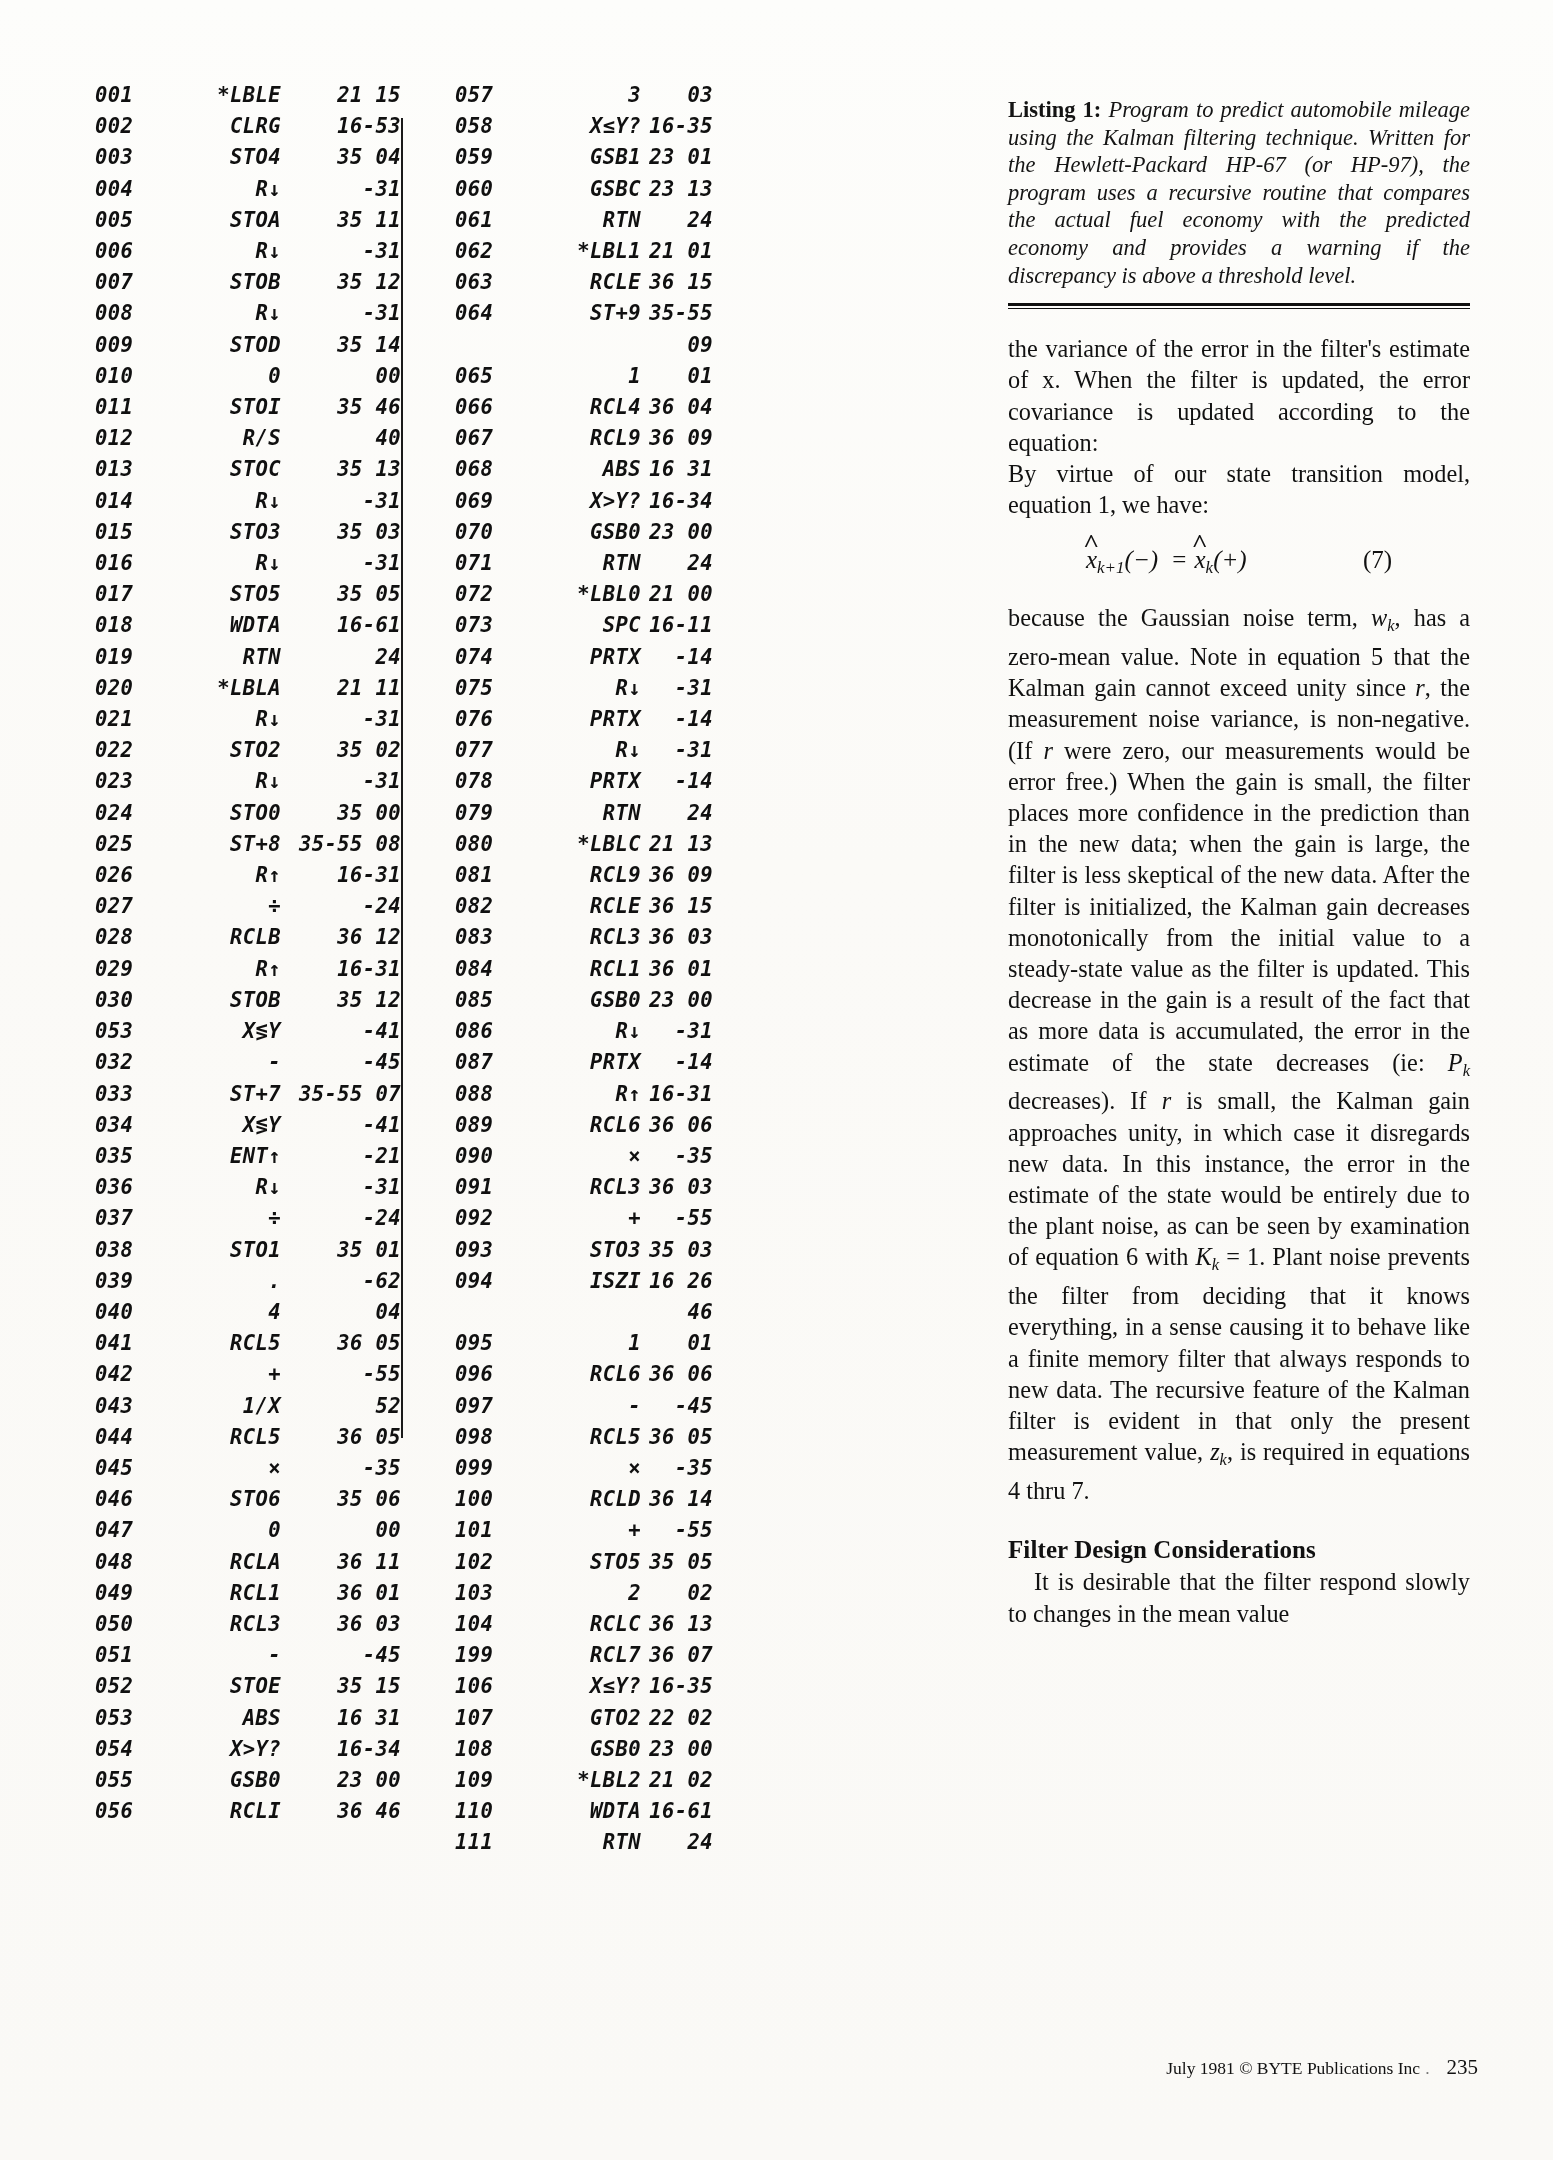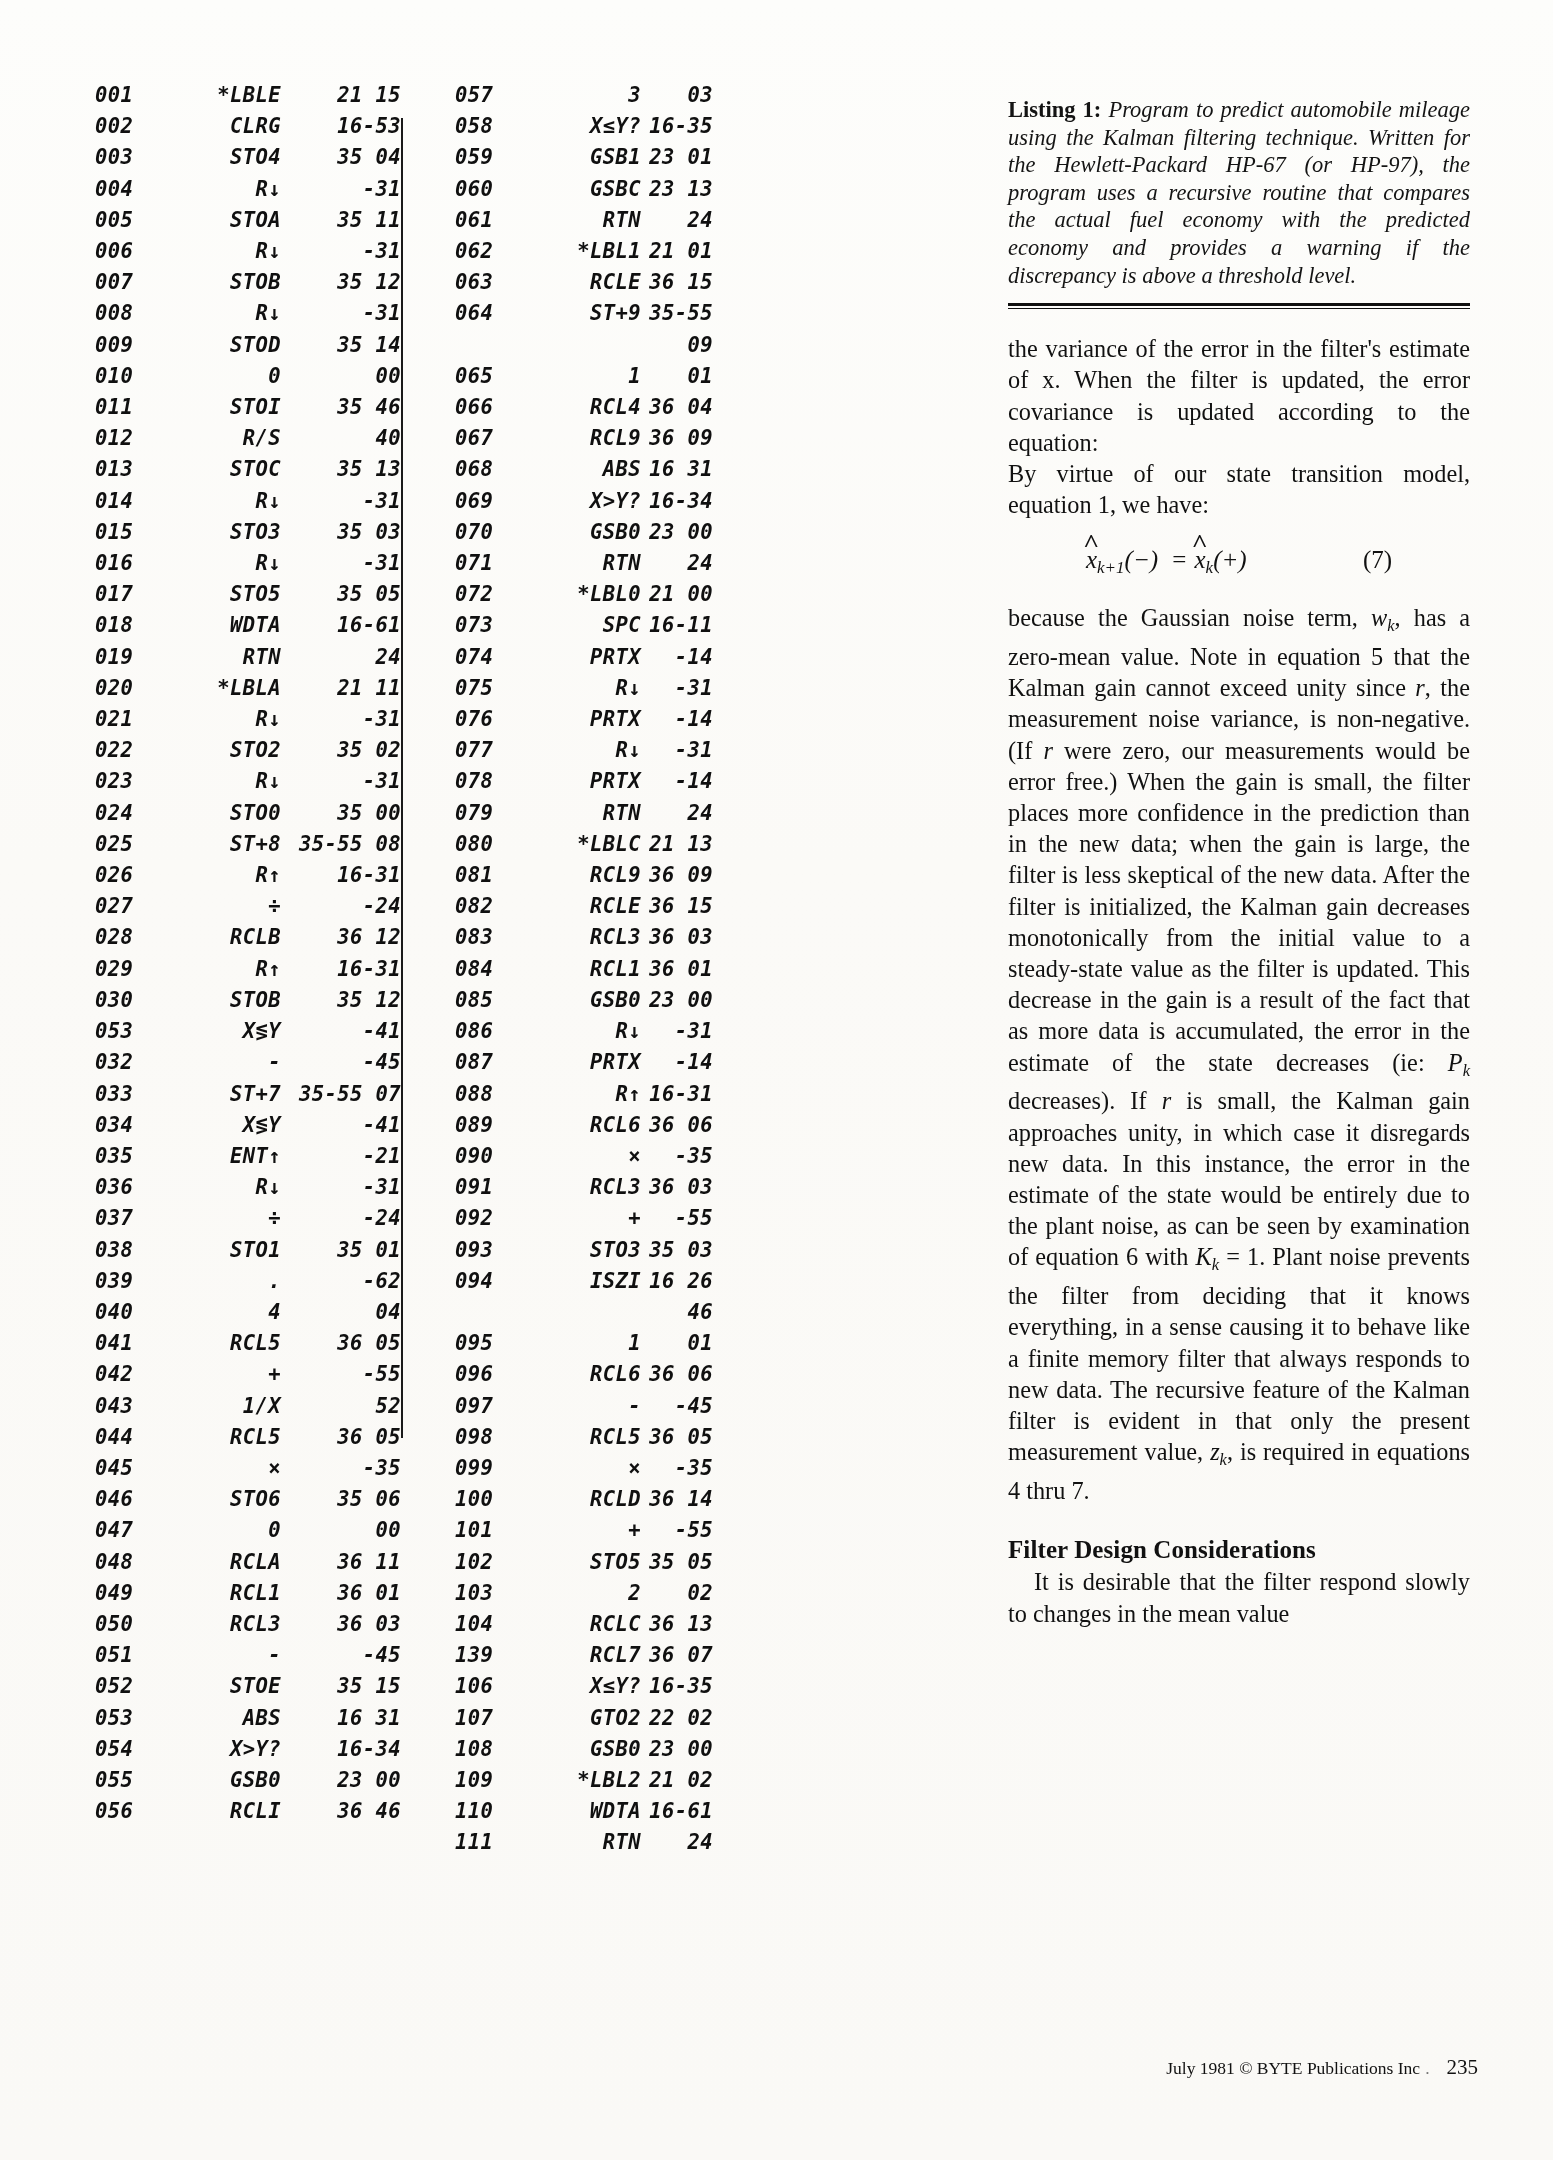--- a/index.html
+++ b/index.html
@@ -653,21 +653,21 @@
           <span class="pr-num">103</span>
           <span class="pr-mn">2</span>
           <span class="pr-code">02</span>
         </div>
         <div class="prog-row">
           <span class="pr-num">104</span>
           <span class="pr-mn">RCLC</span>
           <span class="pr-code">36 13</span>
         </div>
         <div class="prog-row">
-          <span class="pr-num">139</span>
+          <span class="pr-num">199</span>
           <span class="pr-mn">RCL7</span>
           <span class="pr-code">36 07</span>
         </div>
         <div class="prog-row">
           <span class="pr-num">106</span>
           <span class="pr-mn">X≤Y?</span>
           <span class="pr-code">16-35</span>
         </div>
         <div class="prog-row">
           <span class="pr-num">107</span>

